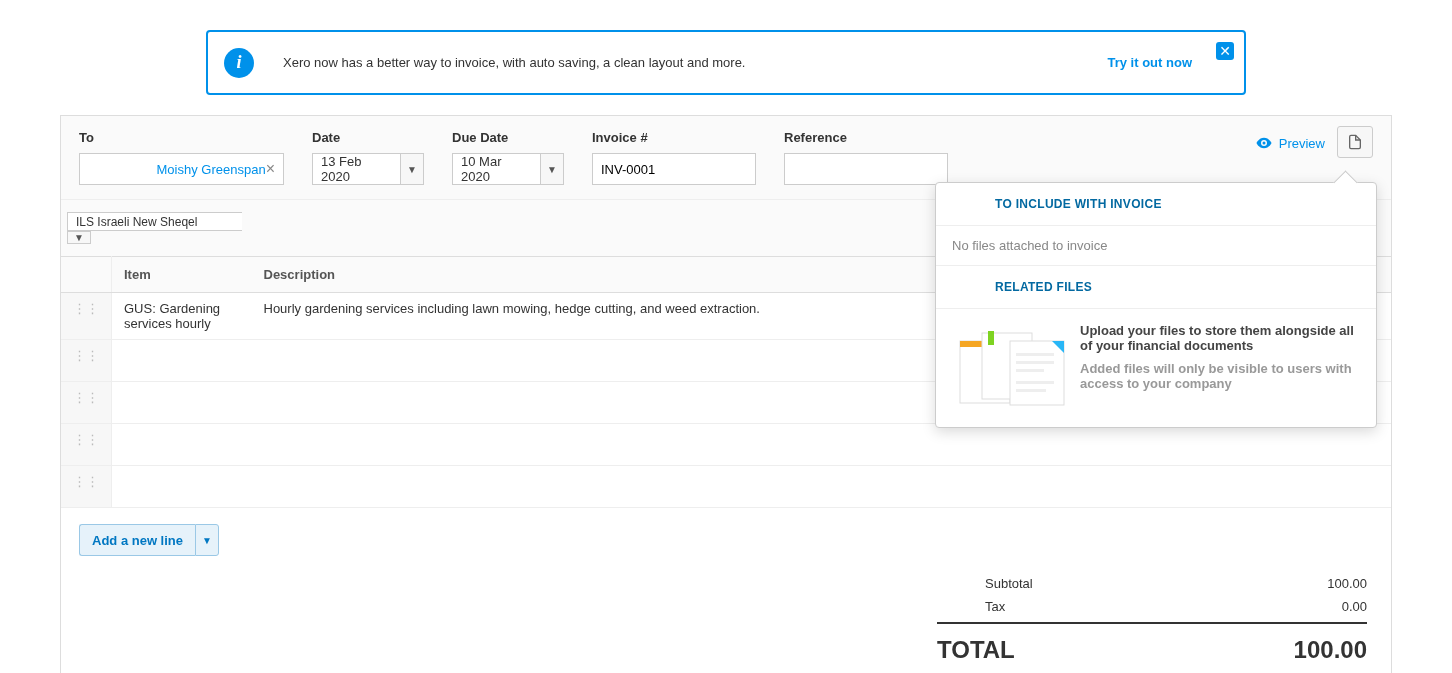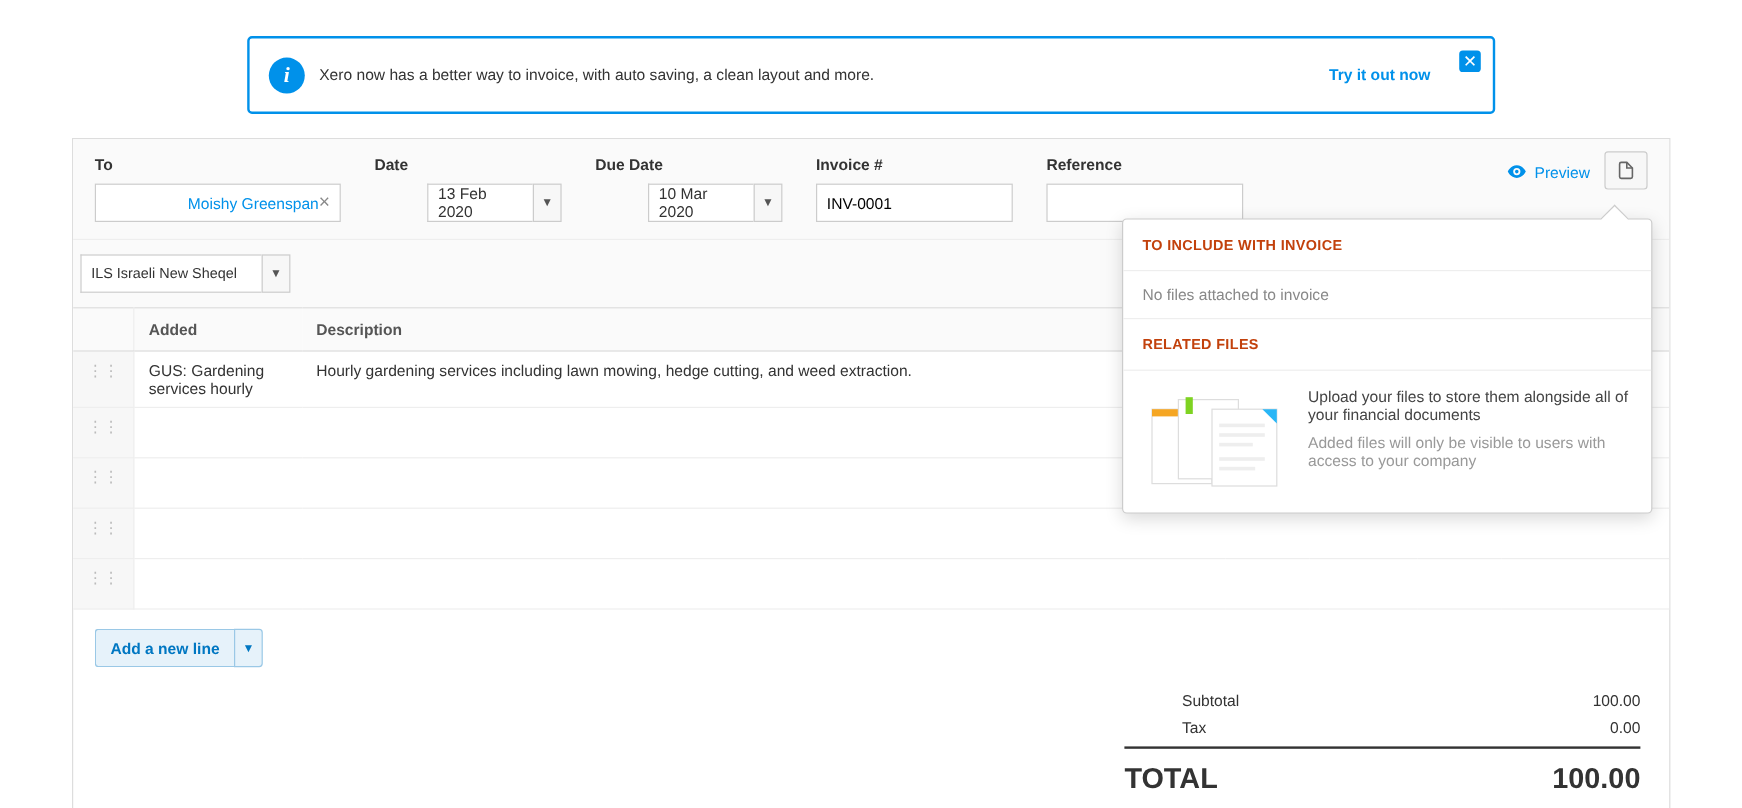--- a/index.html
+++ b/index.html
@@ -2,42 +2,42 @@
 <html><head>
 <meta charset="utf-8">
 <style>
   * { box-sizing: border-box; margin: 0; padding: 0; }
   body { font-family: Arial, Helvetica, sans-serif; font-size: 13px; color: #333; background: #fff; }
   .page { width: 1452px; height: 673px; position: relative; padding: 30px 60px 0 60px; }
 
   
   .banner { border: 2px solid #0091ea; border-radius: 4px; margin: 0 146px 20px 146px; height: 65px; display:flex; align-items:center; padding:0 16px; position:relative; }
   .banner-info { width: 30px; height: 30px; background:#0091ea; border-radius:50%; display:flex; align-items:center; justify-content:center; color:#fff; font-weight:bold; font-size:18px; font-style:italic; font-family: Georgia, serif; flex-shrink:0; }
-  .banner-text { margin-left: 12px; color:#333; }
+  .banner-text { margin-left: 29px; color:#333; }
   .banner-link { margin-left:auto; margin-right:36px; color:#0091ea; font-weight:bold; cursor:pointer; }
   .banner-close { position:absolute; top:10px; right:10px; width:18px; height:18px; background:#0091ea; border-radius:3px; color:#fff; display:flex; align-items:center; justify-content:center; font-size:14px; cursor:pointer; }
 
   
   .form-wrapper { border:1px solid #ddd; position:relative; }
   .form-top { background:#fafafa; padding:14px 18px; border-bottom:1px solid #eee; display:flex; gap:28px; align-items:flex-start; }
   .field-group { display:flex; flex-direction:column; }
   .field-label { font-weight:bold; color:#333; font-size:13px; margin-bottom:8px; }
   .field-to { width: 205px; }
   .to-input { height:32px; border:1px solid #ccc; background:#fff; display:flex; align-items:center; padding:0 8px; justify-content:flex-end; }
   .to-value { color:#0091ea; }
   .to-clear { color:#888; cursor:pointer; font-size:16px; }
-  .date-box { height:32px; display:flex;margin-left:44px; }
+  .date-box { height:32px; display:flex; }
   .date-input { border:1px solid #ccc; border-right:none; background:#fff; padding:0 8px; display:flex; align-items:center; width:88px; }
   .dd-btn { width:24px; border:1px solid #ccc; background:#f7f7f7; display:flex; align-items:center; justify-content:center; cursor:pointer; }
   .text-input { height:32px; border:1px solid #ccc; background:#fff; padding:0 8px; width:164px; font-size:13px; }
   .preview-link { position:absolute; top:18px; right:66px; color:#0091ea; font-weight:normal; display:flex; align-items:center; gap:6px; cursor:pointer; }
   .file-btn { position:absolute; top:10px; right:18px; width:36px; height:32px; border:1px solid #ccc; background:#f7f7f7; border-radius:3px; display:flex; align-items:center; justify-content:center; cursor:pointer; }
 
   .form-mid { background:#fafafa; padding:12px 6px; }
-  .currency-box { display:flex; height:32px; width:175px; }
+  .currency-box { display:flex; height:32px; width:175px;flex-direction:column; }
   .currency-val { border:1px solid #ccc; border-right:none; background:#fff; padding:0 8px; display:flex; align-items:center; flex:1; font-size:12px; }
 
   
   table.items { width:100%; border-collapse:collapse; background:#fff; }
   table.items th { background:#fafafa; font-weight:bold; color:#555; text-align:left; padding:10px 12px; border-bottom:1px solid #ddd; border-top:1px solid #ddd; font-size:13px; }
   table.items td { padding:8px 12px; border-bottom:1px solid #eee; vertical-align:top; font-size:13px; height:42px; }
   .drag-col { width:22px; background:#f7f7f7; text-align:center; color:#bbb; border-right:1px solid #eee; }
   .num { text-align:right; }
   .th-num { text-align:right; }
 
@@ -48,24 +48,24 @@
 
   
   .totals { float:right; width:430px; margin:0 24px 20px 0; }
   .totals-row { display:flex; justify-content:space-between; padding:4px 0; font-size:13px; }
   .totals-row.total { font-size:24px; font-weight:bold; border-top:2px solid #333; border-bottom:4px double #333; padding:12px 0; margin-top:4px; }
   .totals-label { color:#333;margin-left:48px; }
 
   
   .popover { position:absolute; top:66px; right:14px; width:442px; background:#fff; border:1px solid #ccc; border-radius:4px; box-shadow:0 4px 14px rgba(0,0,0,0.15); z-index:50; }
   .popover::before { content:""; position:absolute; top:-9px; right:22px; width:16px; height:16px; background:#fff; border-left:1px solid #ccc; border-top:1px solid #ccc; transform:rotate(45deg); }
-  .pop-section-header { padding:14px 16px; font-weight:bold; color:#c2410c; font-size:12px; letter-spacing:0.3px; }
+  .pop-section-header { padding:14px 16px; font-weight:bold; color:#0369a1; font-size:12px; letter-spacing:0.3px;margin-left:43px; }
   .pop-divider { border-top:1px solid #eee; }
   .pop-body { padding:12px 16px; color:#888; font-size:13px; }
-  .pop-related { display:flex; gap:18px; padding:14px 16px; }
+  .pop-related { display:flex; gap:8px; padding:14px 16px;font-weight:bold; }
   .pop-text-main { color:#444; font-size:13px; margin-bottom:8px; }
   .pop-text-sub { color:#999; font-size:13px; }
   .pop-actions { display:flex; border-top:1px solid #eee; }
   .pop-action { flex:1; text-align:center; padding:14px 0; color:#0091ea; font-weight:bold; cursor:pointer; font-size:13px; }
   .pop-action + .pop-action { border-left:1px solid #eee; }
 
   .doc-illus { width:120px; height:90px; position:relative; flex-shrink:0; }
 
   .eye-icon { width:18px;height:18px; }
   .chev { font-size:10px; color:#555; }
@@ -140,21 +140,21 @@
         <div class="dd-btn">
             <span class="chev">▼</span>
           </div>
       </div>
     </div>
 
     <table class="items">
       <thead>
         <tr>
           <th class="drag-col"></th>
-          <th style="width:140px">Added</th>
+          <th style="width:140px">Item</th>
           <th>Description</th>
           <th class="th-num" style="width:70px">Qty</th>
           <th class="th-num" style="width:90px">Unit Price</th>
           <th class="th-num" style="width:70px">Disc %</th>
           <th style="width:140px;padding-left:20px;">Account</th>
         </tr>
       </thead>
       <tbody>
         <tr>
           <td class="drag-col">⋮⋮</td>

